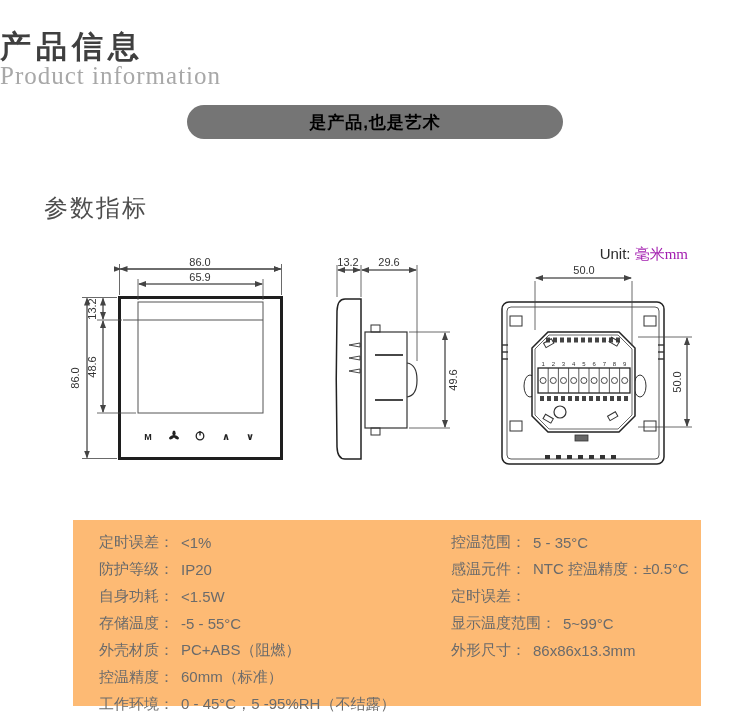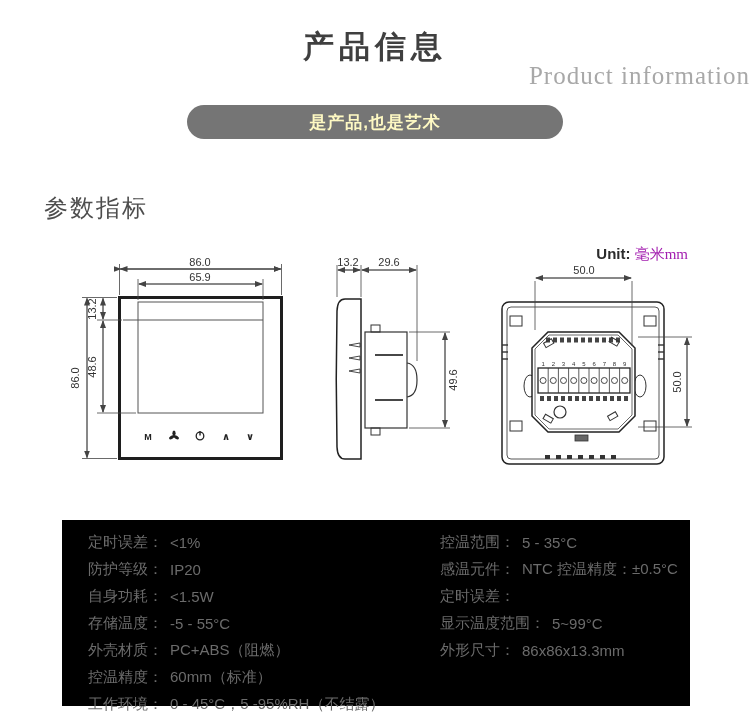--- a/index.html
+++ b/index.html
@@ -1,36 +1,36 @@
 <!DOCTYPE html>
 <html><head>
 <meta charset="utf-8">
 <style>
   html,body{margin:0;padding:0;}
   body{background:#fff;font-family:"Liberation Sans",sans-serif;}
   .page{position:relative;width:750px;height:712px;background:#ffffff;overflow:hidden;}
 
-  .title{position:absolute;top:26px;left:0;width:750px;text-align:center;
+  .title{position:absolute;top:26px;left:0;width:750px;text-align:left;
          font-family:"Liberation Serif","DejaVu Serif",serif;
          font-size:31px;letter-spacing:5px;color:#3f3f3f;font-weight:600;}
-  .subtitle{position:absolute;top:62px;left:0;width:750px;text-align:right;
+  .subtitle{position:absolute;top:62px;left:0;width:750px;text-align:left;
             font-family:"Liberation Serif","DejaVu Serif",serif;
             font-size:25px;letter-spacing:1px;color:#a8a8a8;}
   .banner{position:absolute;top:105px;left:187px;width:376px;height:34px;
           background:#757575;border-radius:17px;display:flex;align-items:center;justify-content:center;
-          color:#fef9c3;font-size:17px;font-weight:700;letter-spacing:1px;}
+          color:#000000;font-size:17px;font-weight:700;letter-spacing:1px;}
   .section-heading{position:absolute;top:192px;left:44px;font-size:24px;color:#4d4d4d;letter-spacing:2px;}
   .unit-label{position:absolute;top:245px;left:556px;width:132px;text-align:right;font-size:15px;color:#2b2b2b;}
-  .unit-label .u-prefix{font-weight:700;text-align:right;}
+  .unit-label .u-prefix{font-weight:400;text-align:right;}
   .unit-label .u-value{font-family:"Liberation Serif","DejaVu Serif",serif;color:#a21caf;}
 
   .drawing{position:absolute;}
   .drawing svg text{font-family:"Liberation Sans",sans-serif;fill:#333;font-size:11px;}
 
-  .spec-panel{position:absolute;top:520px;left:62px;width:628px;height:186px;background:#000000;}
+  .spec-panel{position:absolute;top:520px;left:73px;width:628px;height:186px;background:#fdba74;}
   .spec-col{position:absolute;top:9px;display:flex;flex-direction:column;}
   .spec-col.left{left:26px;}
   .spec-col.right{left:378px;}
   .spec-row{height:27px;display:flex;align-items:center;font-size:15px;color:#6b6b6b;white-space:nowrap;}
   .spec-row .v{margin-left:7px;}
 </style>
 </head>
 <body>
 
 <div class="page">

